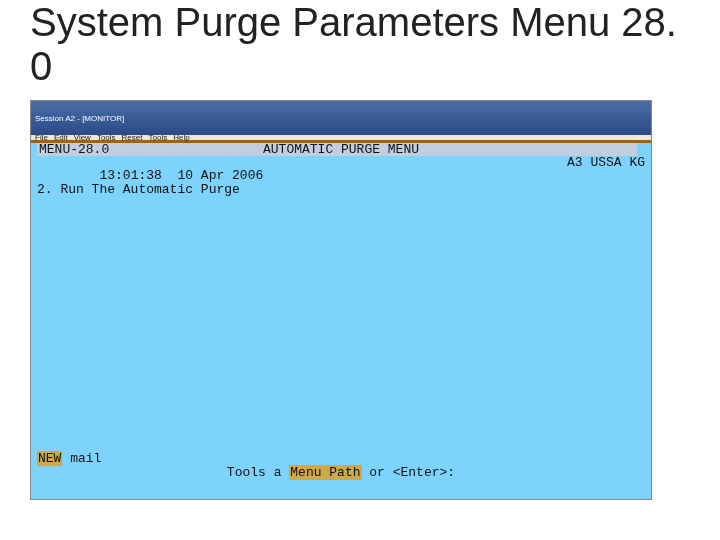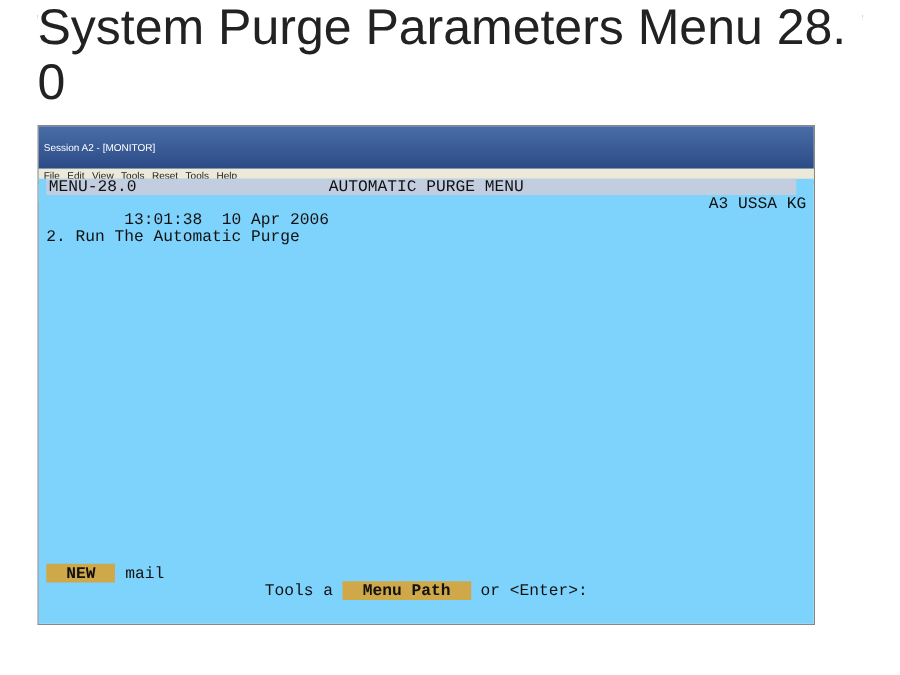--- a/index.html
+++ b/index.html
@@ -2,29 +2,29 @@
 <html><head>
 <meta charset="utf-8">
 <style>
   * { box-sizing: border-box; margin: 0; padding: 0; }
   html, body { width: 720px; height: 540px; background: #fff; font-family: "Segoe UI", Arial, sans-serif; }
   .slide { width: 720px; height: 472px; position: relative; }
   .rule { position: absolute; top: 12px; left: 30px; right: 30px; border-top: 2px solid #555; border-bottom: 1px solid #bbb; height: 4px; }
   .title { position: absolute; top: 0px; left: 30px; right: 30px; font-size: 40px; color: #222; line-height: 1.1; font-weight: 400; background: #fff; }
   .term-window { position: absolute; top: 100px; left: 30px; width: 622px; height: 400px; border: 1px solid #888; background: #fff; }
   .tw-titlebar { height: 14px; background: linear-gradient(#4a6da8, #2b4b85); color: #fff; font-size: 8px; padding: 17px 4px; font-family: Tahoma, Arial, sans-serif; display:flex; align-items:center; }
-  .tw-menubar { height: 12px; background: #ece9d8; font-size: 8px; color: #222; padding: 0 4px; display:flex; gap:6px; align-items:center; border-bottom:2px solid #a16207; }
+  .tw-menubar { height: 12px; background: #ece9d8; font-size: 8px; color: #222; padding: 0 4px; display:flex; gap:6px; align-items:center; border-bottom:7px solid #a16207; }
   .tw-toolbar { height: 14px; background: #ece9d8; border-bottom:1px solid #bfbfbf; display:flex; gap:2px; align-items:center; padding:0 4px; }
   .tw-toolbar .btn { width:11px; height:11px; background:#e0e0e0; border:1px solid #999; font-size:7px; display:flex; align-items:center; justify-content:center; color:#333; }
   .term { position: absolute; top:42px; left:0; right:0; bottom:0; background:#7dd3fc; font-family: "Courier New", monospace; font-size: 13px; line-height: 13px; color:#111; }
   .term .row { position:absolute; left:6px; right:6px; white-space: pre; }
   .hdr-bar { position:absolute; left:6px; top:0; height:13px; background:#c3cde0; width: 600px; }
   .hdr-left   { position:absolute; left:8px;  top:0; color:#111; }
   .hdr-center { position:absolute; left:0; right:0; top:0; text-align:center; color:#111; }
-  .hl { background:#cfa84a; padding:0 16px;font-weight:bold; }
+  .hl { background:#cfa84a; padding:0 1px; }
   .mail-row { position:absolute; left:6px; bottom:34px; }
   .prompt-row { position:absolute; left:0; right:0; bottom:20px; text-align:center; }
   .fkeys { position:absolute; left:6px; right:6px; bottom:4px; display:flex; }
   .fkeys span { flex:1; }
 </style>
 </head>
 <body>
 
 <div class="slide">
   <div class="rule"></div>

